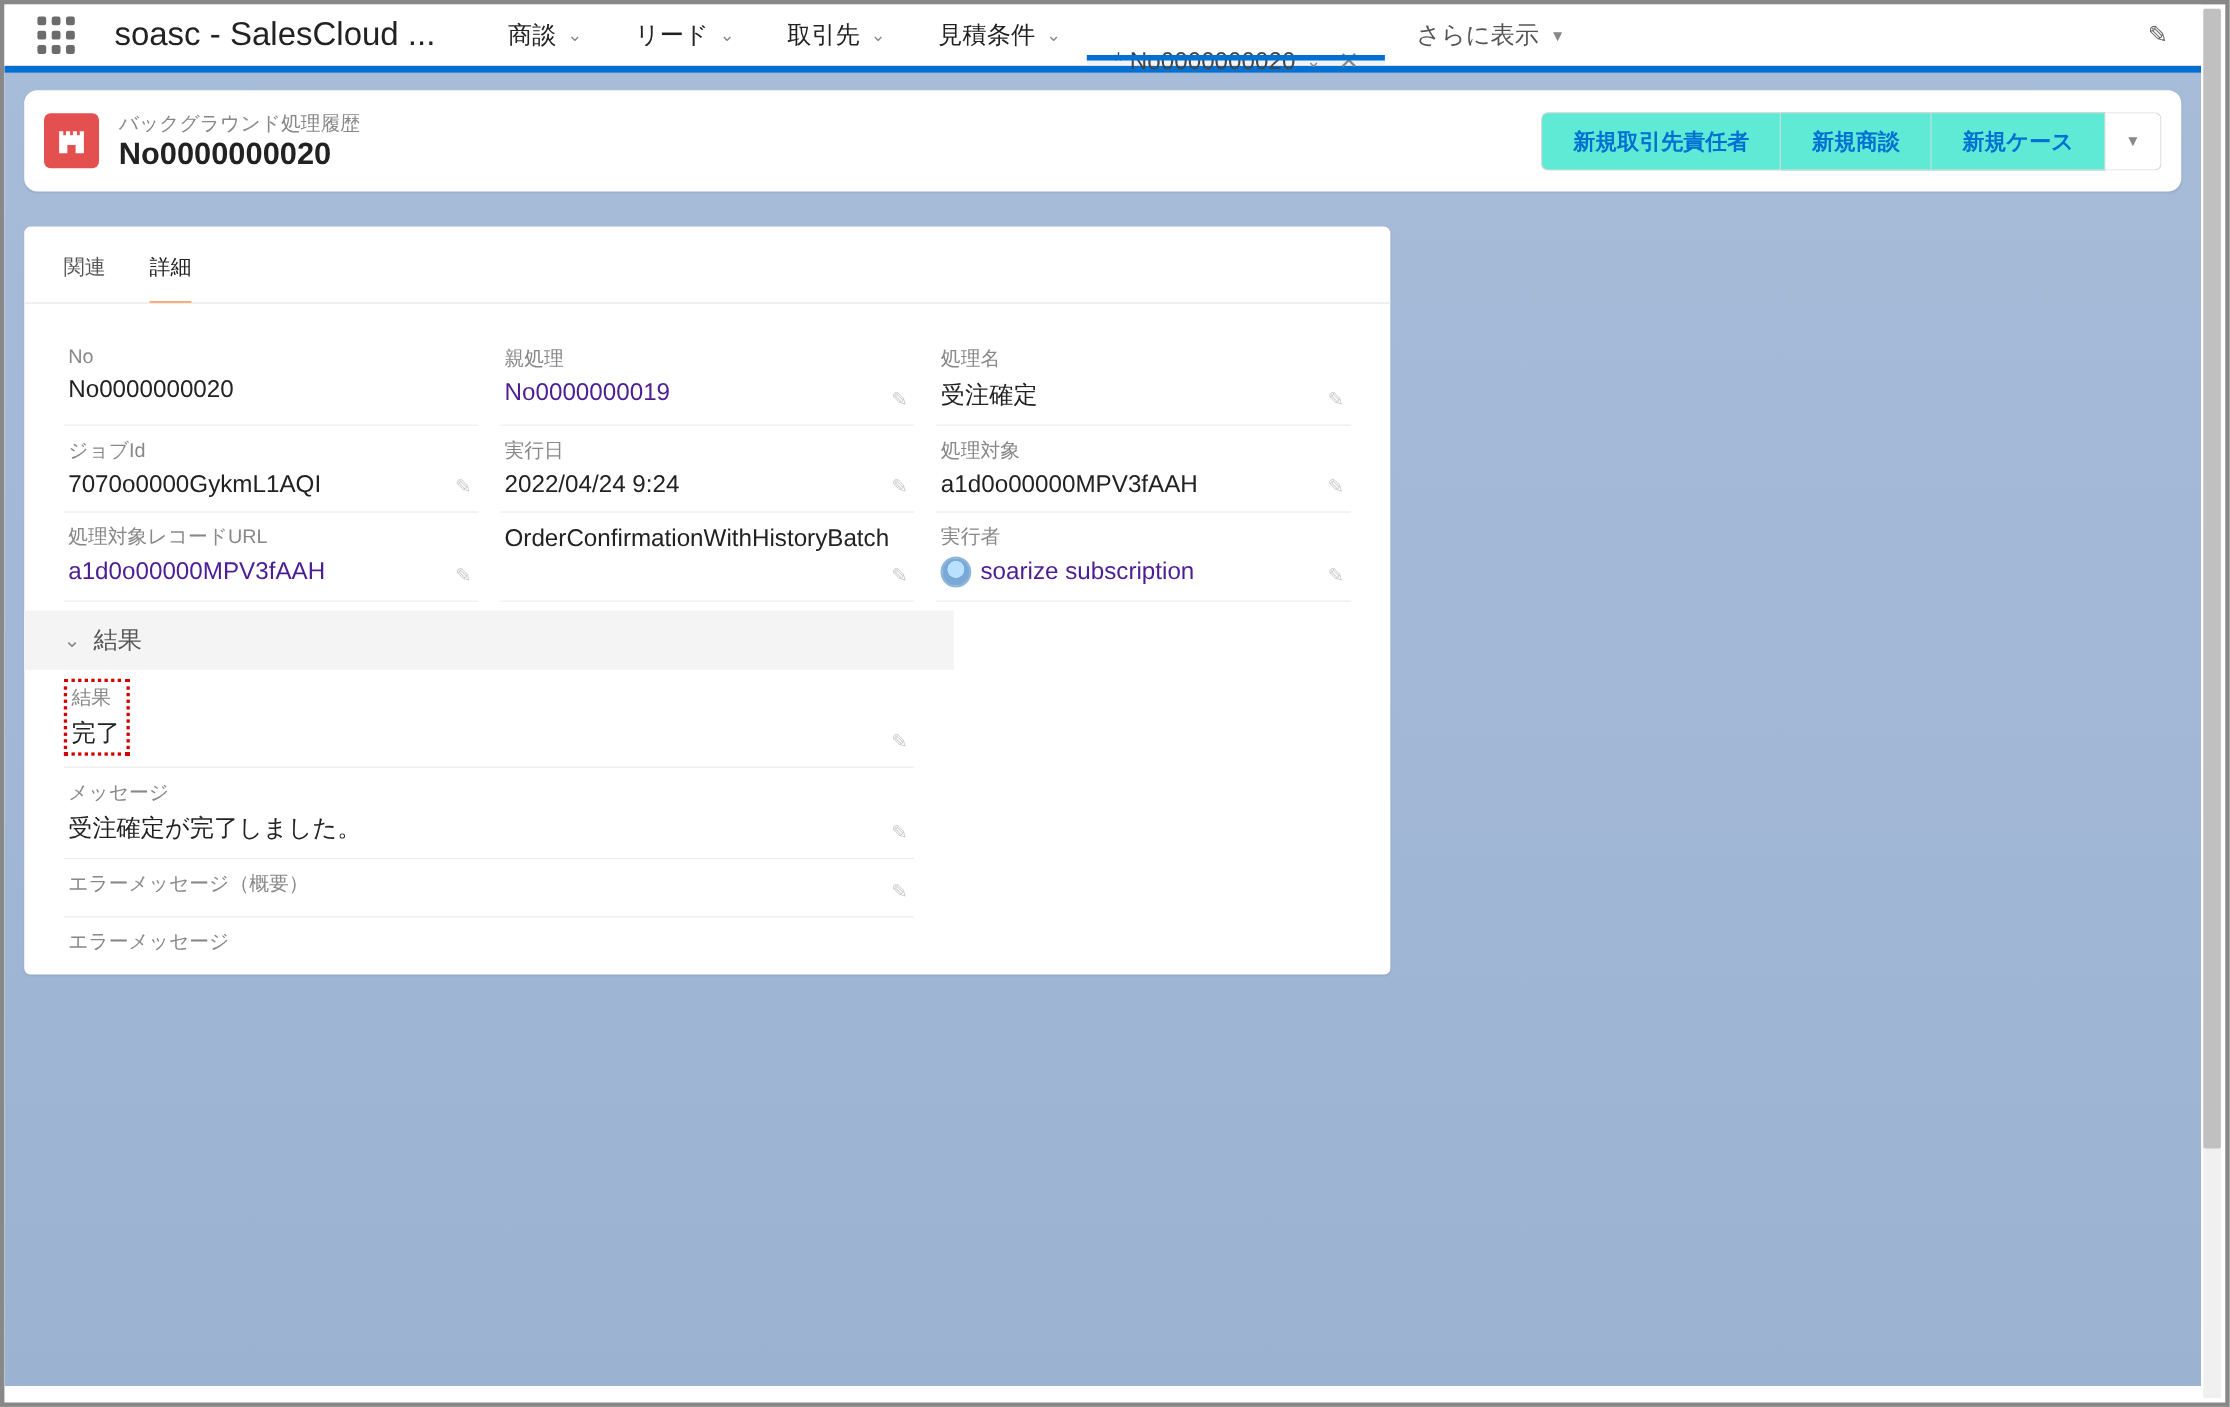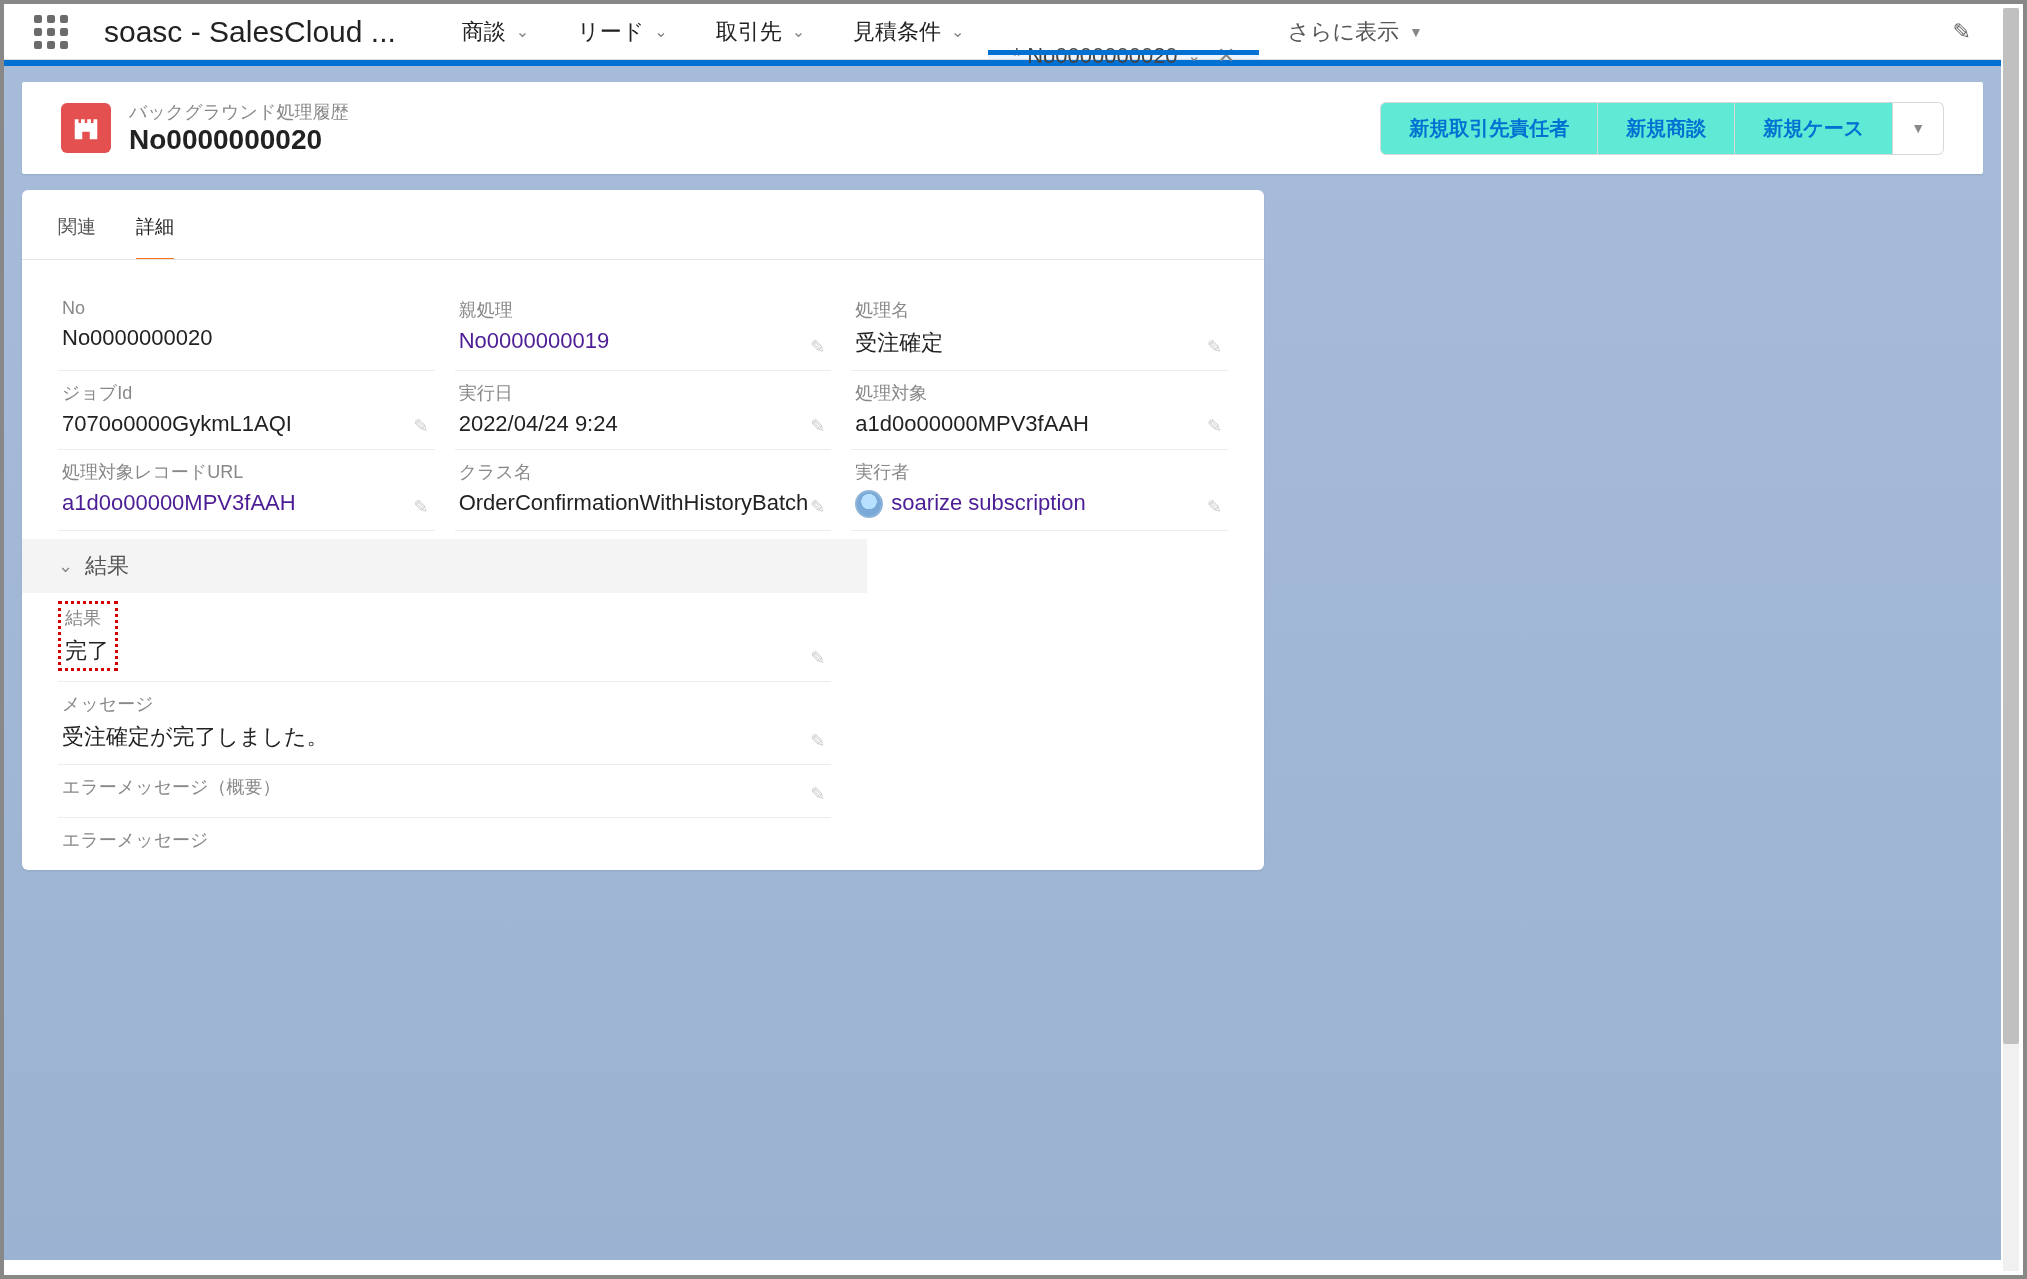--- a/index.html
+++ b/index.html
@@ -96,27 +96,27 @@
 
 .header-bg {
   background: #9fb6d6;
   background-image: linear-gradient(rgba(255,255,255,0.08), rgba(0,0,0,0.02));
   border-top: 6px solid #0070d2;
   padding: 16px 18px 0 18px;
   min-height: 1200px;
 }
 .record-header {
   background: #fff;
-  border-radius: 2px;
-  padding: 18px 39px;
+  border-radius: 12px;
+  padding: 18px 18px;
   display: flex;
   align-items: center;
   gap: 18px;
   box-shadow: 0 1px 2px rgba(0,0,0,0.08);
-  margin-bottom: 16px;
+  margin-bottom: 32px;
 }
 .record-icon {
   width: 50px; height: 50px;
   background: #e3504f;
   border-radius: 6px;
   display: flex; align-items: center; justify-content: center;
 }
 .record-titles { display: flex; flex-direction: column; }
 .record-type { font-size: 18px; color: #888; }
 .record-name { font-size: 28px; font-weight: bold; color: #222; }
@@ -334,21 +334,20 @@
               <div class="field-value">a1d0o00000MPV3fAAH</div>
               <span class="field-edit">✎</span>
             </div>
 
             <div class="field">
               <div class="field-label">処理対象レコードURL</div>
               <div class="field-value link">a1d0o00000MPV3fAAH</div>
               <span class="field-edit">✎</span>
             </div>
             <div class="field">
-              <div class="field-label">クラス名</div>
               <div class="field-value">OrderConfirmationWithHistoryBatch</div>
               <span class="field-edit">✎</span>
             </div>
 
             <div class="field">
               <div class="field-label">実行者</div>
               <div class="field-value link">
                 <span class="user-avatar"></span><span>soarize subscription</span>
               </div>
               <span class="field-edit">✎</span>

